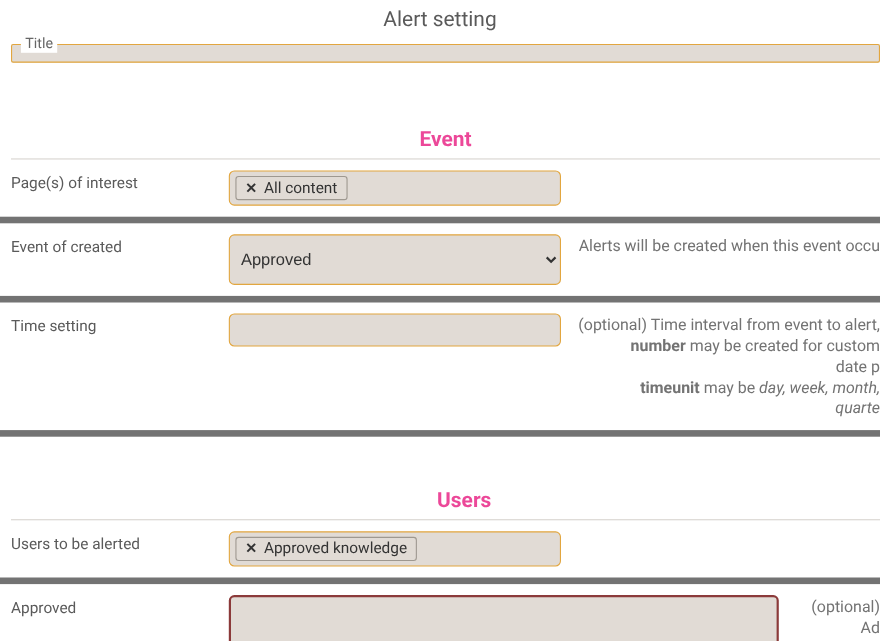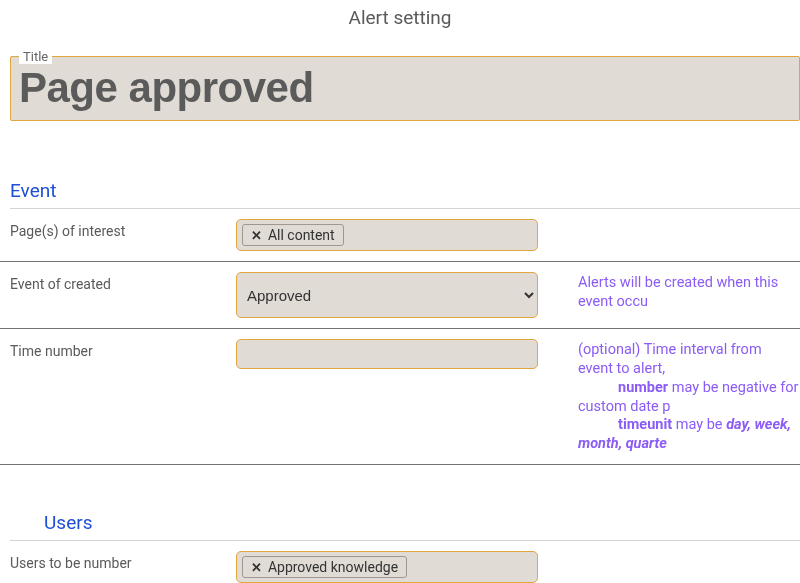--- a/index.html
+++ b/index.html
@@ -14,21 +14,21 @@
   .page-title {
     font-size: 19px;
     color: #5a5a5a;
     padding: 6px 10px 4px 10px;
     font-weight: 400;
     text-align: center;
   }
   .title-fieldset {
     border: 1px solid #e2a63f;
     border-radius: 2px;
-    margin: 16px 0 0 10px;
+    margin: 0 0 0 10px;
     padding: 0 8px 8px 8px;
     background: #e1dbd5;
   }
   .title-legend {
     font-size: 13px;
     color: #666;
     padding: 0 4px;
     background: #fff;
   }
   .title-input {
@@ -37,60 +37,61 @@
     background: transparent;
     font-size: 42px;
     font-weight: 800;
     color: #5b5b5b;
     outline: none;
     letter-spacing: -0.5px;
   }
 
   .section-header {
     font-size: 19px;
-    color: #1d4ed8;
-    font-weight: 400;
+    color: #ec4899;
+    font-weight: 700;
     margin: 58px 0 6px 10px;
+    text-align: center;
   }
   .section-header.users {
     margin-top: 46px;
     margin-left: 44px;
   }
   hr.sep {
     border: none;
     border-top: 1px solid #d8d4cf;
     margin: 0 0 0 10px;
   }
 
   .row {
     display: flex;
     align-items: flex-start;
     padding: 10px 0 10px 10px;
-    border-bottom: 1px solid #737373;
-    gap: 28px;
+    border-bottom: 6px solid #737373;
   }
   .row .label {
     width: 198px;
     flex: 0 0 198px;
     font-size: 14px;
     color: #5a5a5a;
     padding-top: 4px;
   }
   .row .control {
     width: 302px;
     flex: 0 0 302px;
   }
   .row .help {
     flex: 1;
     font-size: 14.5px;
-    color: #8b5cf6;
+    color: #737373;
     padding-left: 12px;
     padding-top: 2px;
     line-height: 1.3;
     white-space: normal;
+    text-align: right;
   }
 
   .chipbox {
     width: 100%;
     min-height: 32px;
     border: 1px solid #e2a63f;
     border-radius: 5px;
     background: #e1dbd5;
     padding: 4px 5px;
     display: flex;
@@ -147,31 +148,30 @@
     height: 58px;
     border: 2px solid #8b3a3a;
     border-radius: 5px;
     background: #e1dbd5;
     padding: 4px 6px;
     font-size: 14px;
     outline: none;
     resize: both;
   }
 
-  i { font-style: italic; font-weight: bold; }
+  i { font-style: italic; }
   b { font-weight: 700; margin-left: 40px; }
 </style>
 </head>
 <body>
 
 <div class="page-title">Alert setting</div>
 
 <fieldset class="title-fieldset">
   <legend class="title-legend">Title</legend>
-  <input class="title-input" type="text" value="Page approved" style="">
 </fieldset>
 
 <div class="section-header">Event</div>
 <hr class="sep">
 
 <div class="row">
   <div class="label">Page(s) of interest</div>
   <div class="control">
     <div class="chipbox">
       <span class="chip">
@@ -186,44 +186,45 @@
   <div class="label">Event of created</div>
   <div class="control">
     <select class="selectbox">
       <option>Approved</option>
     </select>
   </div>
   <div class="help">Alerts will be created when this event occu</div>
 </div>
 
 <div class="row">
-  <div class="label">Time number</div>
+  <div class="label">Time setting</div>
   <div class="control">
     <input class="textbox" type="text" value="" style="">
   </div>
   <div class="help">
     <span>(optional) Time interval from event to alert,</span><br>
-    <b>number</b><span> may be negative for custom date p</span><br>
+    <b>number</b><span> may be created for custom date p</span><br>
     <b>timeunit</b><span> may be </span><i>day, week, month, quarte</i>
   </div>
 </div>
 
 <div class="section-header users">Users</div>
 <hr class="sep">
 
 <div class="row">
-  <div class="label">Users to be number</div>
+  <div class="label">Users to be alerted</div>
   <div class="control">
     <div class="chipbox">
       <span class="chip">
         <span class="x">✕</span>
         <span>Approved knowledge</span>
       </span>
     </div>
   </div>
 </div>
 
 <div class="row">
   <div class="label">Approved</div>
   <div class="textarea-wrap">
     <textarea class="textareabox" style=""></textarea>
   </div>
+  <div class="help">(optional) Ad</div>
 </div>
 
 </body></html>

